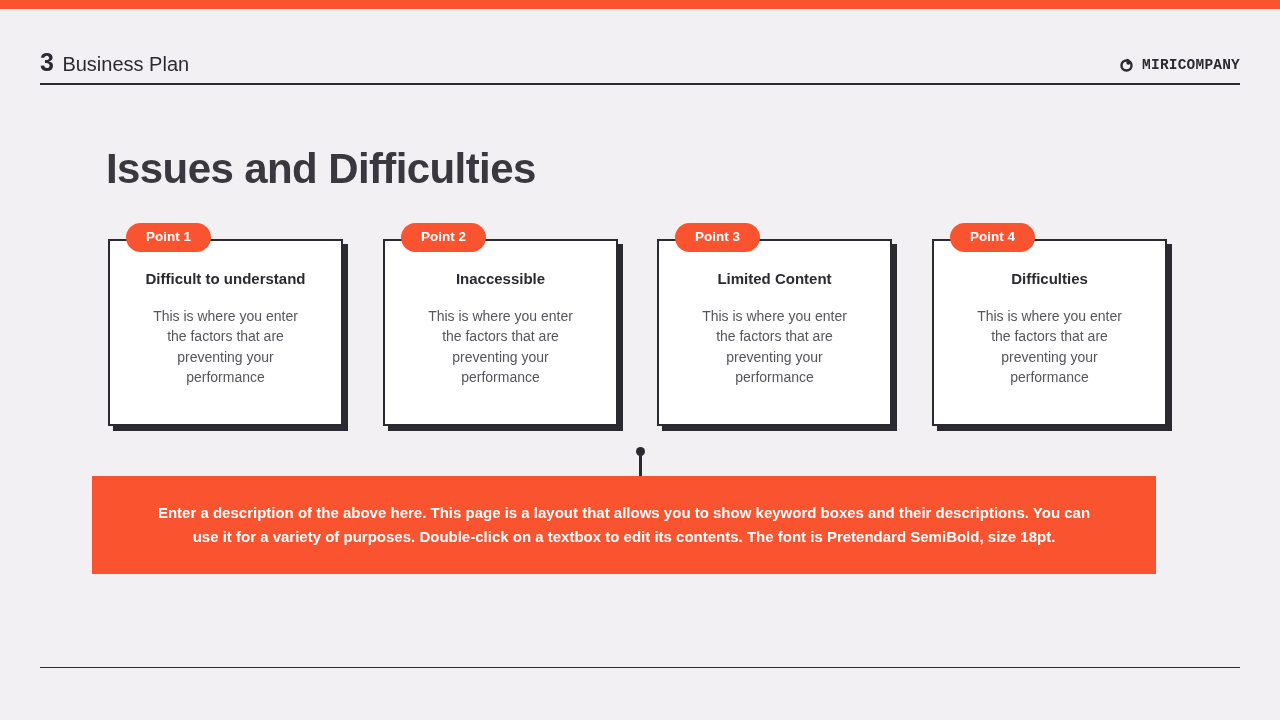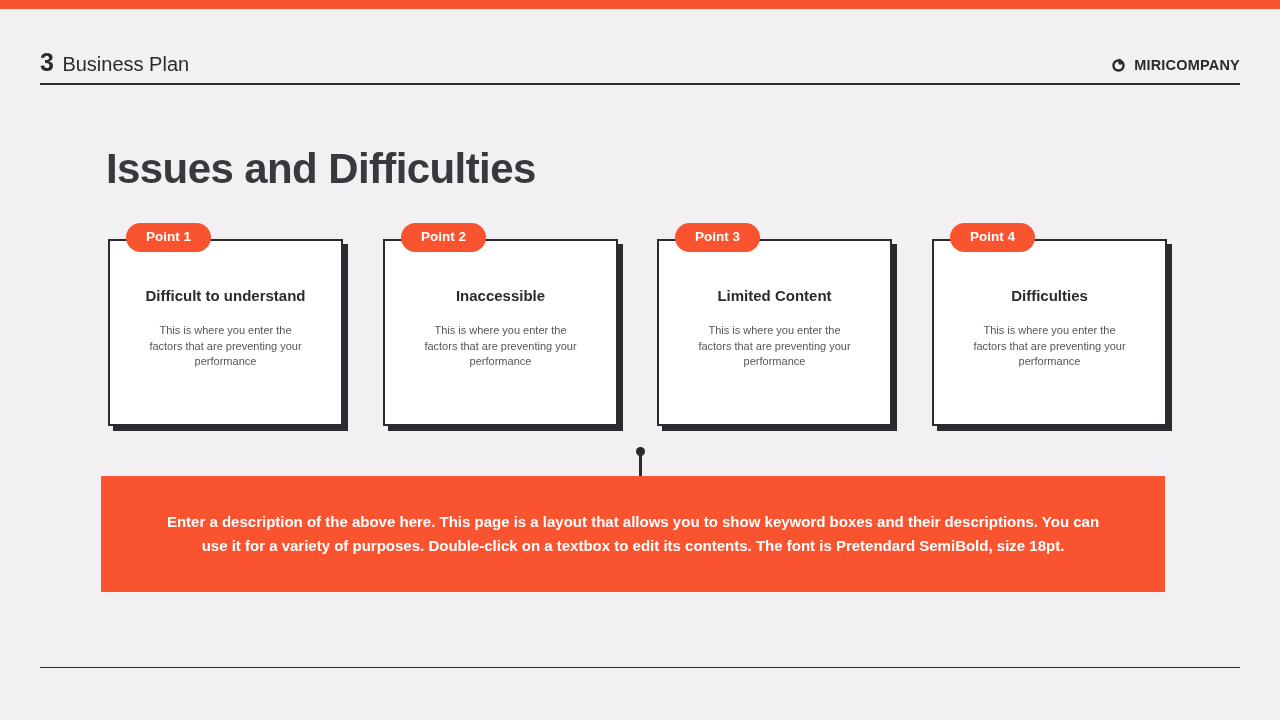--- a/index.html
+++ b/index.html
@@ -56,20 +56,21 @@
     color: #2b2a30;
     line-height: 1;
   }
   .header-right {
     position: absolute;
     right: 0;
     bottom: 9px;
     display: flex;
     align-items: center;
     gap: 7px;
+    font-family: Liberation Mono, monospace;
   }
   .brand-mark {
     width: 17px;
     height: 17px;
     display: block;
   }
   .brand-name {
     font-size: 14.5px;
     font-weight: bold;
     color: #2b2a30;
@@ -135,21 +136,21 @@
   }
   .card-title {
     font-size: 15px;
     font-weight: bold;
     color: #2b2a30;
     text-align: center;
     margin: 0 0 10px 0;
     line-height: 1.2;
   }
   .card-body {
-    font-size: 11px;
+    font-size: 14px;
     color: #55555c;
     text-align: center;
     line-height: 1.45;
     margin: 8px;
     max-width: 175px;
   }
   .badge {
     position: absolute;
     top: -16px;
     left: 18px;
@@ -186,23 +187,23 @@
     top: 6px;
     width: 2.5px;
     height: 24px;
     background: #2b2a30;
   }
 
   
   .banner {
     position: absolute;
     top: 476px;
-    left: 101px;
+    left: 92px;
     width: 1064px;
-    height: 116px;
+    height: 98px;
     background: #fa5330;
     display: flex;
     align-items: center;
     justify-content: center;
     box-sizing: border-box;
     padding: 0 44px;
   }
   .banner-text {
     color: #ffffff;
     font-size: 15px;

